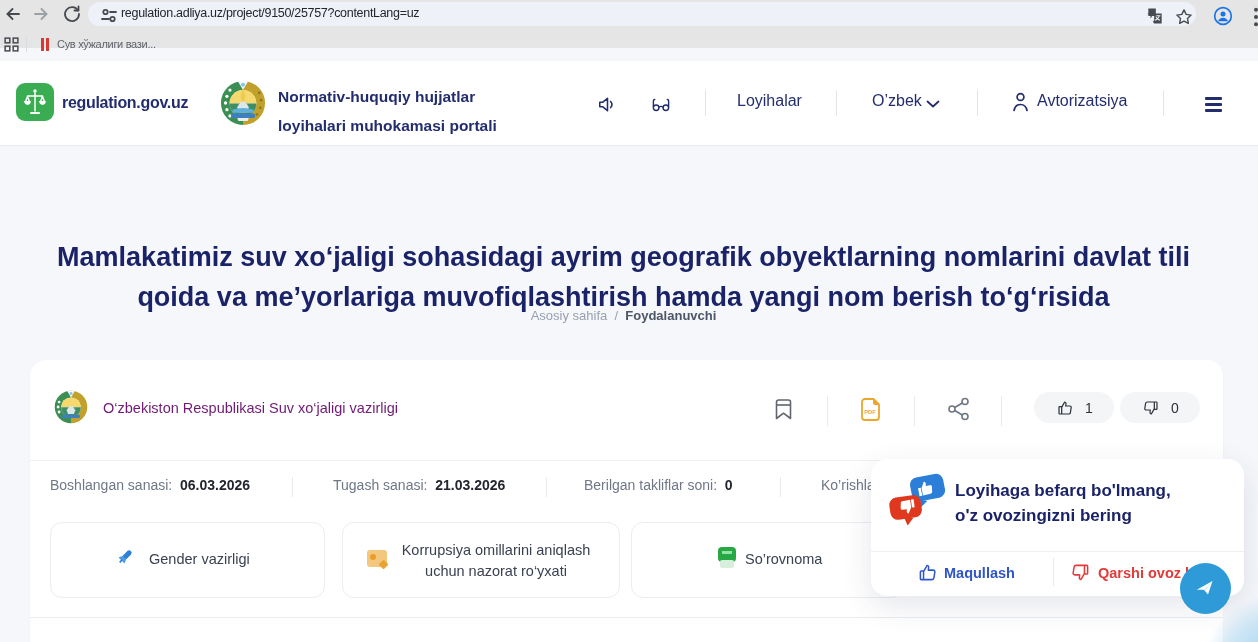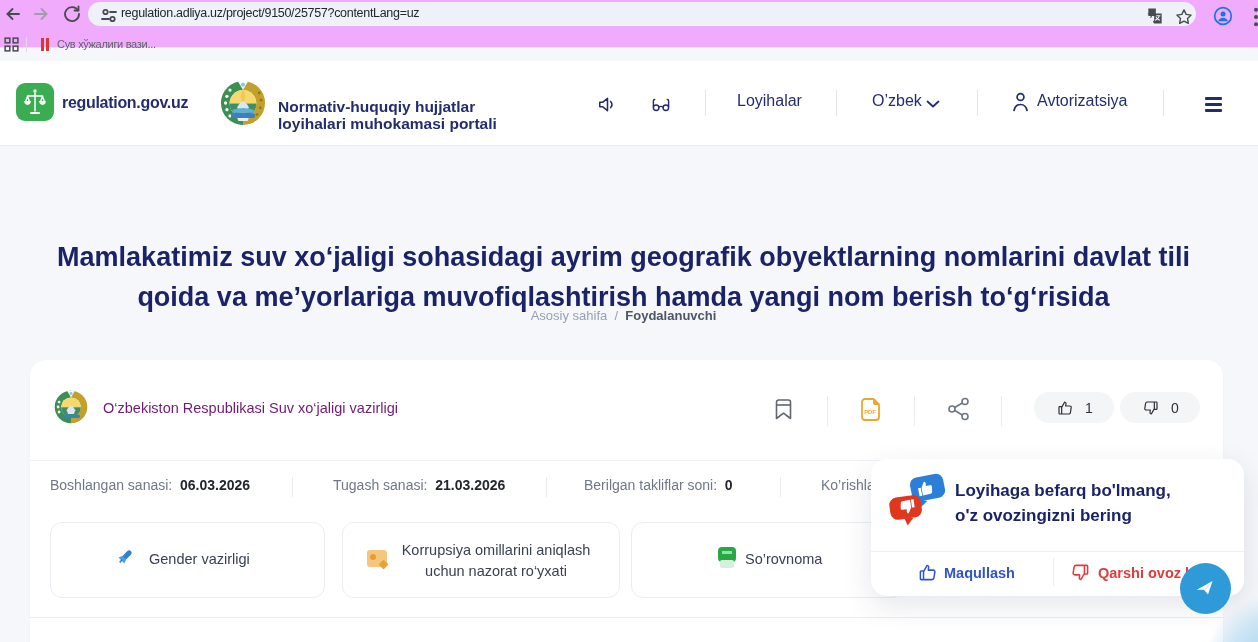--- a/index.html
+++ b/index.html
@@ -1,33 +1,33 @@
 <!DOCTYPE html>
 <html lang="uz"><head>
 <meta charset="utf-8">
 <title>regulation</title>
 <style>
 * { margin:0; padding:0; box-sizing:border-box; }
 html,body { width:1258px; height:642px; overflow:hidden; font-family:"Liberation Sans", sans-serif; background:#f5f7fa; }
 .abs { position:absolute; }
 
-#chrome { position:absolute; left:0; top:0; width:1258px; height:48px; background:#f0abfc; border-bottom:1px solid #e4e6e9; }
+#chrome { position:absolute; left:0; top:0; width:1258px; height:48px; background:#e5e5e5; border-bottom:1px solid #e4e6e9; }
 #toolbar { position:absolute; left:0; top:0; width:1258px; height:30px; }
 .tbicon { position:absolute; top:4px; width:20px; height:20px; }
 #urlpill { position:absolute; left:88px; top:2px; width:1108px; height:24px; background:#eef1f8; border-radius:12px; }
 #urltext { position:absolute; left:121px; top:6px; font-size:12.5px; color:#23262b; letter-spacing:-0.3px; }
 
 #bookmarks { position:absolute; left:0; top:30px; width:1258px; height:29px; }
 #bmtext { position:absolute; left:57px; top:8px; font-size:11px; letter-spacing:-0.3px; color:#5f6368; }
 
 #siteheader { position:absolute; left:0; top:61px; width:1258px; height:85px; background:#ffffff; border-bottom:1px solid #e9ebf1; }
 #greenlogo { position:absolute; left:16px; top:22px; width:38px; height:38px; border-radius:9px; background:#3aad52; }
 #regtext { position:absolute; left:62px; top:33px; font-size:16px; letter-spacing:-0.3px; font-weight:700; color:#232d6e; }
 #emblem1 { position:absolute; left:220px; top:19px; width:46px; height:46px; }
-#hdrtitle { position:absolute; left:278px; top:21px; font-size:15.5px; font-weight:700; color:#232d6e; line-height:17px;margin-top:16px; }
+#hdrtitle { position:absolute; left:278px; top:21px; font-size:15.5px; font-weight:700; color:#232d6e; line-height:29px; }
 .navtext { position:absolute; top:31px; font-size:16px; color:#232d6e; }
 .vdiv { position:absolute; top:29px; width:1px; height:26px; background:#e2e5ec; }
 
 #h1 { position:absolute; left:0; top:213px; width:1247px; text-align:center; font-size:27px; font-weight:700; color:#1b2368; line-height:40px;margin-top:24px; }
 #crumbs { position:absolute; left:0; top:308px; width:1247px; text-align:center; font-size:13px; color:#98a1b0; }
 #crumbs b { color:#4d5666; font-weight:700;text-align:center; }
 #card { position:absolute; left:30px; top:360px; width:1193px; height:282px; background:#ffffff; border-radius:16px 16px 0 0; box-shadow:0 1px 3px rgba(30,40,80,0.04); }
 #row1 { position:absolute; left:0; top:0; width:1193px; height:101px; border-bottom:1px solid #eef0f4; }
 #ministry { position:absolute; left:73px; top:40px; font-size:14.5px; color:#701a75; }
 .cardvdiv { position:absolute; top:36px; width:1px; height:30px; background:#e8ebef; }

